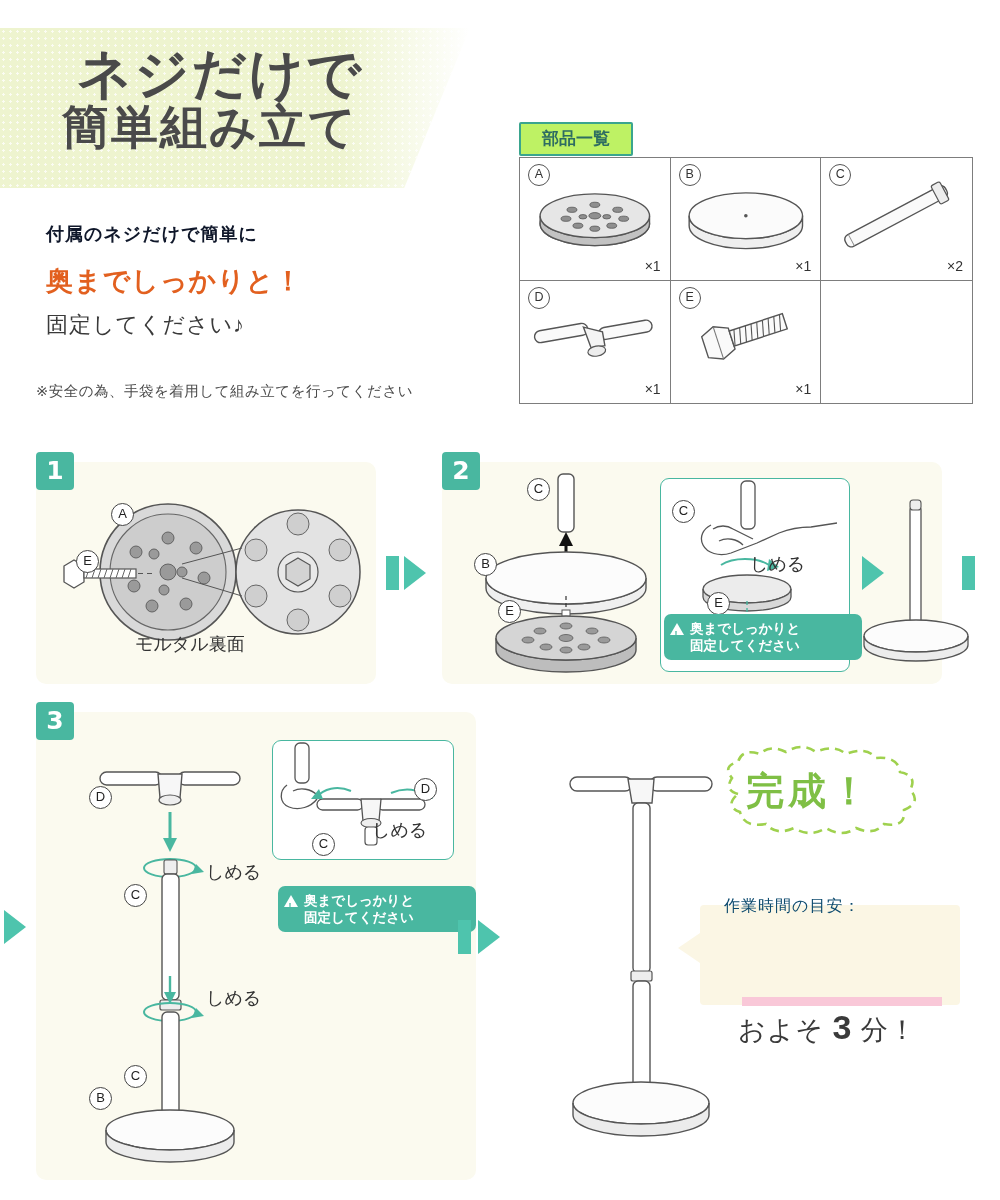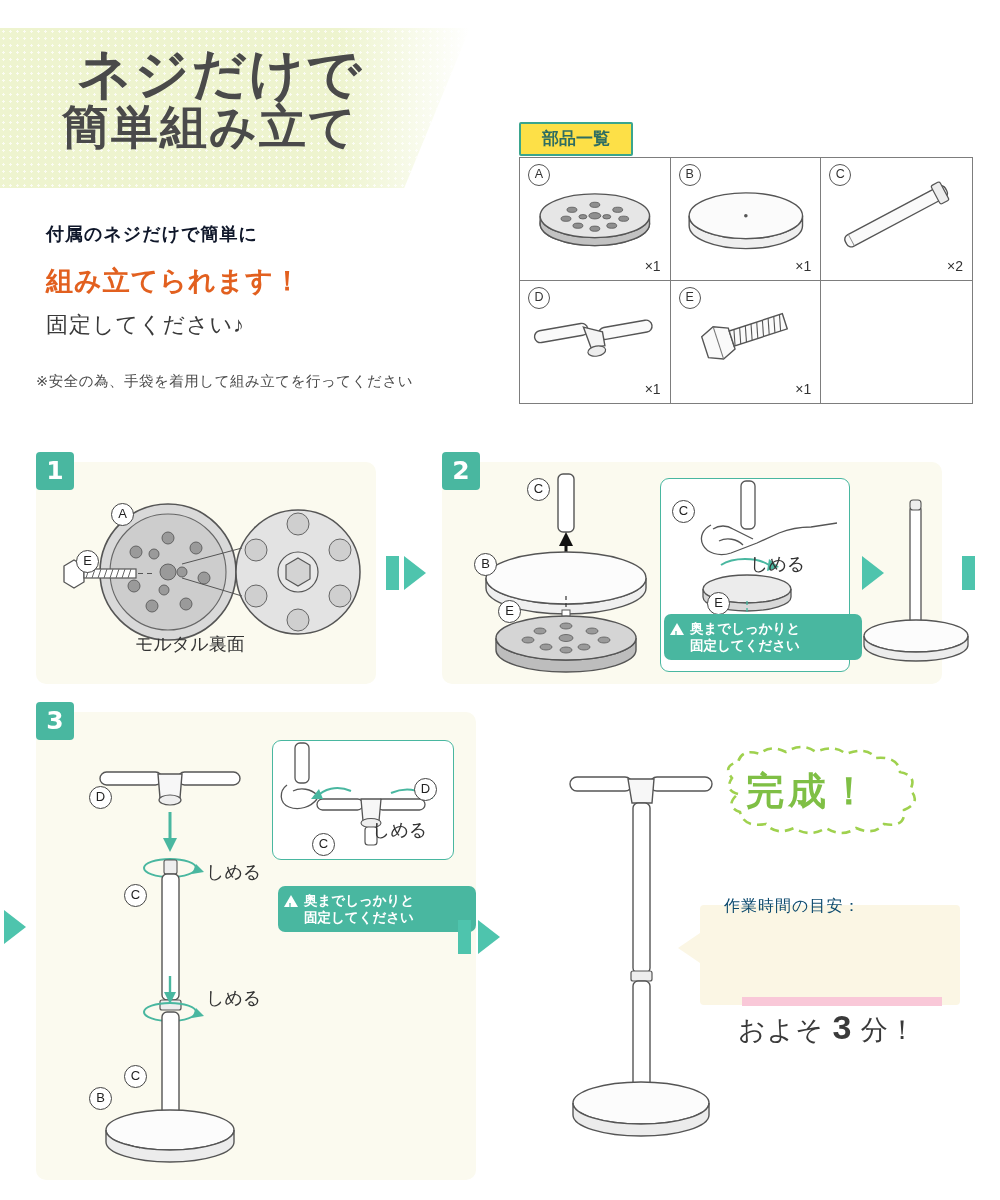--- a/index.html
+++ b/index.html
@@ -28,26 +28,26 @@
     left:62px;top:38px;font-size:54px;letter-spacing:2px;color:#4a4a4a;
     font-weight:bold;font-family:"DejaVu Sans",sans-serif;margin-left:15px;
   }
   #title2{
     left:62px;top:96px;font-size:47px;letter-spacing:2px;color:#4a4a4a;
     font-weight:bold;font-family:"DejaVu Sans",sans-serif;
   }
   #lead1{left:46px;top:222px;font-size:18px;font-weight:bold;color:#0f172a;letter-spacing:1px;}
   #lead2{left:46px;top:263px;font-size:27px;font-weight:bold;color:#e2601f;letter-spacing:1px;}
   #lead3{left:46px;top:310px;font-size:22px;color:#3a3a3a;letter-spacing:1px;}
-  #note{left:36px;top:372px;font-size:14.5px;color:#4a4a4a;letter-spacing:.5px;}
+  #note{left:36px;top:382px;font-size:14.5px;color:#4a4a4a;letter-spacing:.5px;}
 
   
   #parts-label{
     left:519px;top:122px;width:110px;height:30px;border:2px solid #3aa58e;
-    background:#fde047;border-radius:2px;
+    background:#bef264;border-radius:2px;
   }
   #parts-label span{
     display:block;text-align:center;line-height:30px;font-size:17px;font-weight:bold;color:#2e6d62;
   }
   #parts-table{
     left:519px;top:157px;width:452px;height:245px;border:1.6px solid #7d7d7d;background:#fff;
     display:grid;grid-template-columns:repeat(3,1fr);grid-template-rows:repeat(2,1fr);
   }
   .cell{position:relative;border-right:1.3px solid #7d7d7d;border-bottom:1.3px solid #7d7d7d;}
   .cell:nth-child(3n){border-right:none;}
@@ -110,21 +110,21 @@
   #timeunderline{left:742px;top:997px;width:200px;height:9px;background:#f9c8d8;}
 </style>
 </head>
 <body>
 
 <div class="abs" id="banner"></div>
 <div class="abs" id="banner-dots"></div>
 <div class="abs" id="title1">ネジだけで</div>
 <div class="abs" id="title2">簡単組み立て</div>
 <div class="abs" id="lead1">付属のネジだけで簡単に</div>
-<div class="abs" id="lead2">組み立てられます！</div>
+<div class="abs" id="lead2">奥までしっかりと！</div>
 <div class="abs" id="lead3">固定してください♪</div>
 <div class="abs" id="note">※安全の為、手袋を着用して組み立てを行ってください</div>
 
 <div class="abs" id="parts-label">
   <span>部品一覧</span>
 </div>
 
 <div class="abs" id="parts-table">
 
   <div class="cell">

